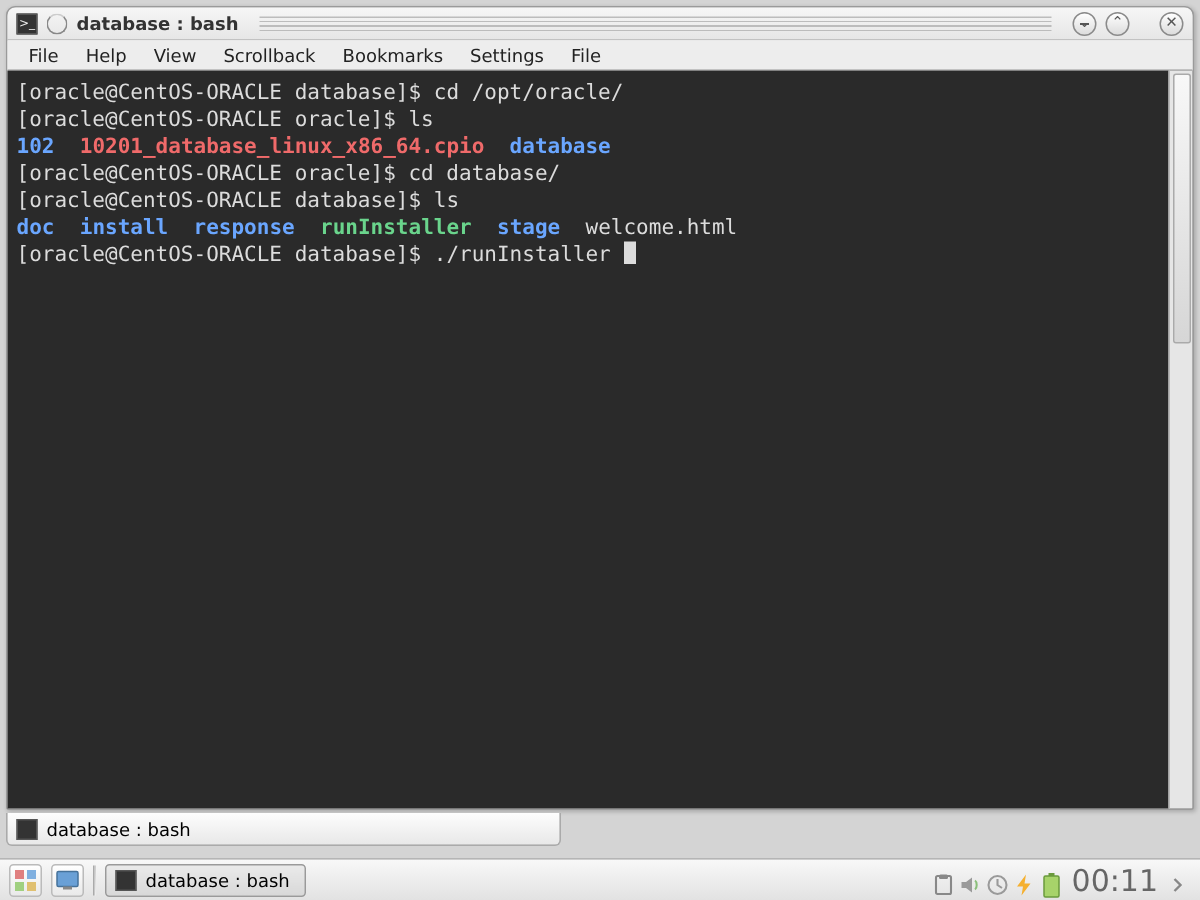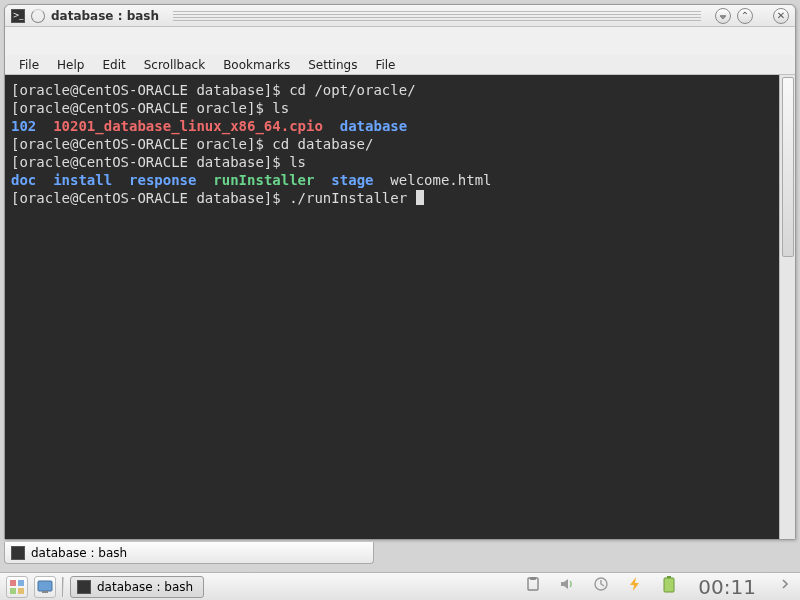--- a/index.html
+++ b/index.html
@@ -63,21 +63,20 @@
   color: #555; font-size: 10px;
   cursor: pointer;
 }
 .menubar {
   height: 20px;
   background: #ededed;
   border-bottom: 1px solid #c2c2c2;
   display: flex; align-items: center;
   padding: 0 6px;
   gap: 2px;
-  margin-top: 28px;
 }
 .menubar .menu-item {
   padding: 2px 8px;
   color: #222;
   cursor: pointer;
 }
 .terminal-wrap {
   flex: 1;
   display: flex;
   background: #2a2a2a;
@@ -172,21 +171,21 @@
   padding: 0 10px 0 6px;
   gap: 6px;
   cursor: pointer;
 }
 .taskbar .task .icon {
   width: 14px; height: 14px;
   background: #333; border: 1px solid #555;
 }
 .taskbar .spacer { flex: 1; }
 .tray {
-  display: flex; align-items: flex-start; gap: 16px;
+  display: flex; align-items: flex-end; gap: 0;
 }
 .tray .tray-icon {
   width: 18px; height: 18px;
   display: flex; align-items: center; justify-content: center;
   color: #777; font-size: 14px;
 }
 .clock {
   font-size: 20px;
   color: #666;
   padding: 0 4px;
@@ -213,21 +212,21 @@
       <span style="position:absolute;">⌄</span>
     </div>
     <div class="wbutton">⌃</div>
     <div style="width:8px"></div>
     <div class="wbutton">✕</div>
   </div>
 
   <div class="menubar">
     <div class="menu-item">File</div>
     <div class="menu-item">Help</div>
-    <div class="menu-item">Edit</div>
+    <div class="menu-item">View</div>
     <div class="menu-item">Scrollback</div>
     <div class="menu-item">Bookmarks</div>
     <div class="menu-item">Settings</div>
     <div class="menu-item">File</div>
   </div>
 
   <div class="terminal-wrap">
     <div class="terminal"><span class="prompt">[oracle@CentOS-ORACLE database]$ </span><span class="cmd">cd /opt/oracle/</span>
 <span class="prompt">[oracle@CentOS-ORACLE oracle]$ </span><span class="cmd">ls</span>
 <span class="blue">102</span>  <span class="red">10201_database_linux_x86_64.cpio</span>  <span class="blue">database</span>

